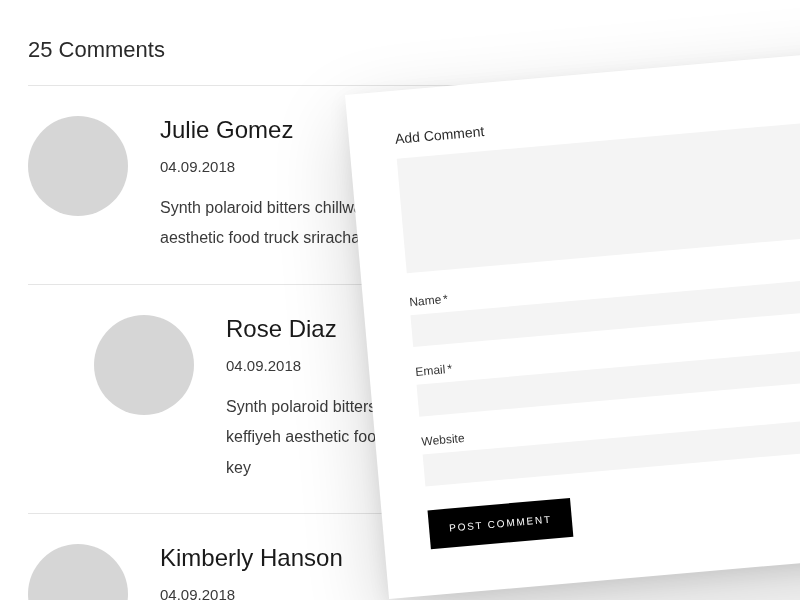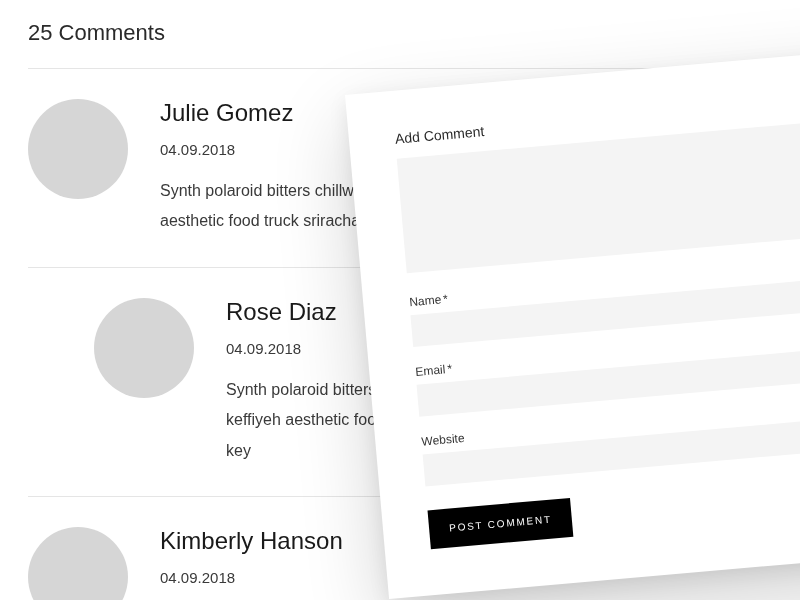--- a/index.html
+++ b/index.html
@@ -1,17 +1,17 @@
 <!DOCTYPE html>
 <html><head>
 <meta charset="utf-8">
 <style>
   * { box-sizing: border-box; margin: 0; padding: 0; }
   html, body { width: 800px; height: 600px; overflow: hidden; font-family: -apple-system, BlinkMacSystemFont, "Segoe UI", Arial, sans-serif; background: #fff; color: #2a2a2a; }
-  .wrap { position: relative; width: 800px; height: 600px; padding: 20px 28px; }
+  .wrap { position: relative; width: 800px; height: 600px; padding: 37px 28px; }
   .section-title { font-size: 22px; font-weight: 400; color: #2a2a2a; padding-bottom: 22px; border-bottom: 1px solid #e5e5e5; }
   .comment { display: flex; padding: 30px 0; border-bottom: 1px solid #e5e5e5; }
   .comment.indent { padding-left: 66px; }
   .avatar { flex: 0 0 100px; width: 100px; height: 100px; border-radius: 50%; background: #d6d6d6; margin-right: 32px; }
   .comment-body { flex: 1; position: relative; }
   .author { font-size: 24px; font-weight: 400; color: #1a1a1a; margin-bottom: 14px; }
   .date { font-size: 15px; color: #3a3a3a; margin-bottom: 18px; }
   .text { font-size: 16px; line-height: 1.9; color: #3a3a3a; max-width: 600px; }
   .reply { position: absolute; top: 6px; right: 0; font-size: 12px; letter-spacing: 1.2px; color: #9a9a9a; text-transform: uppercase; cursor: pointer; }
 

